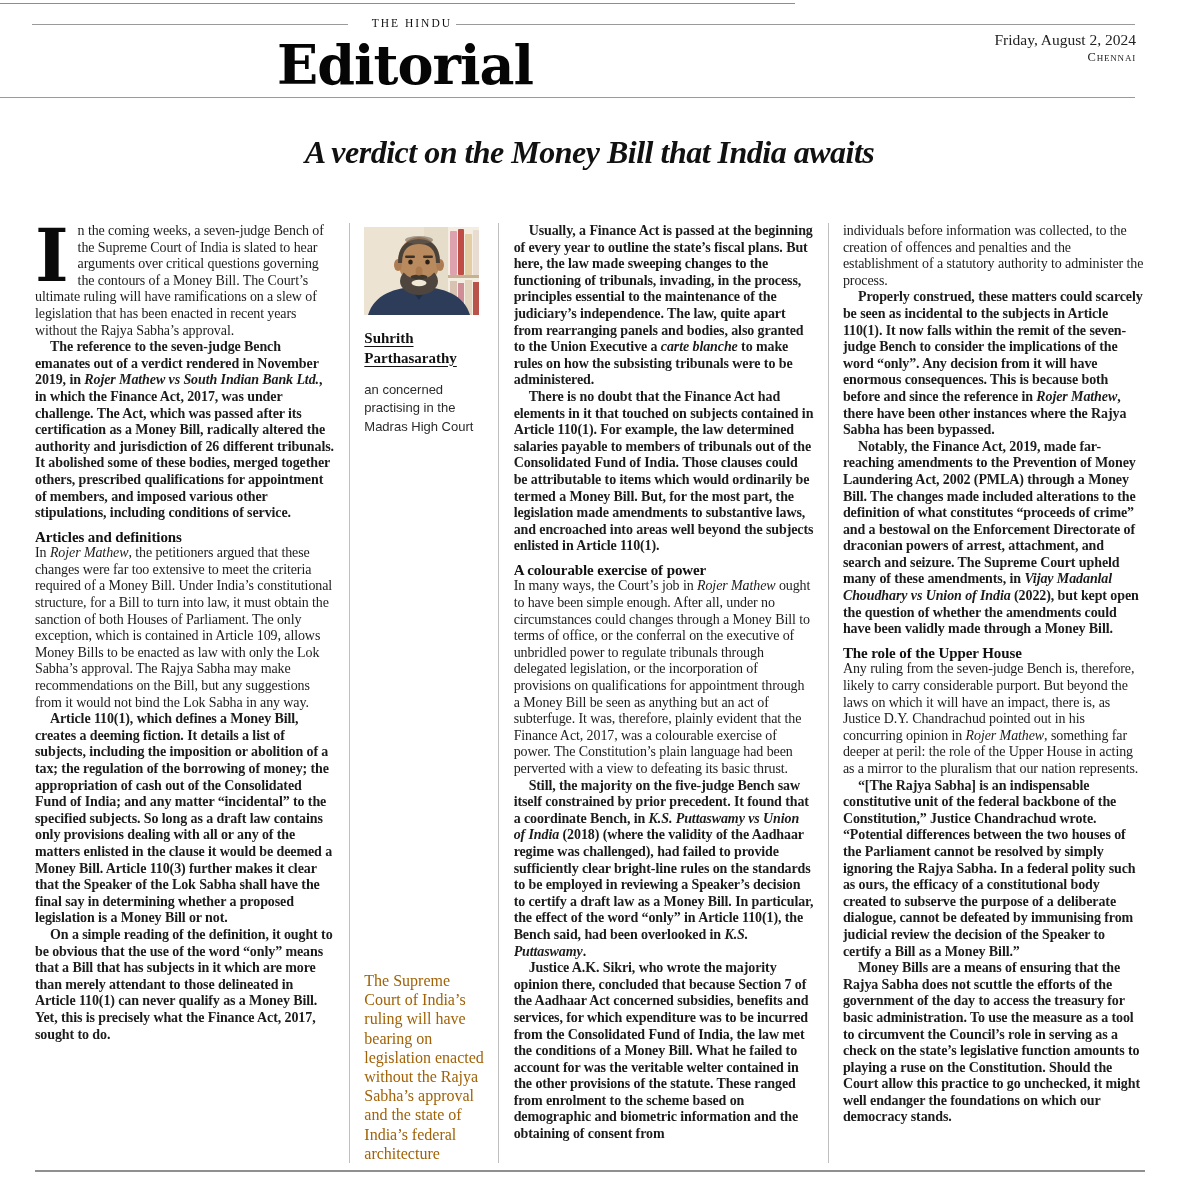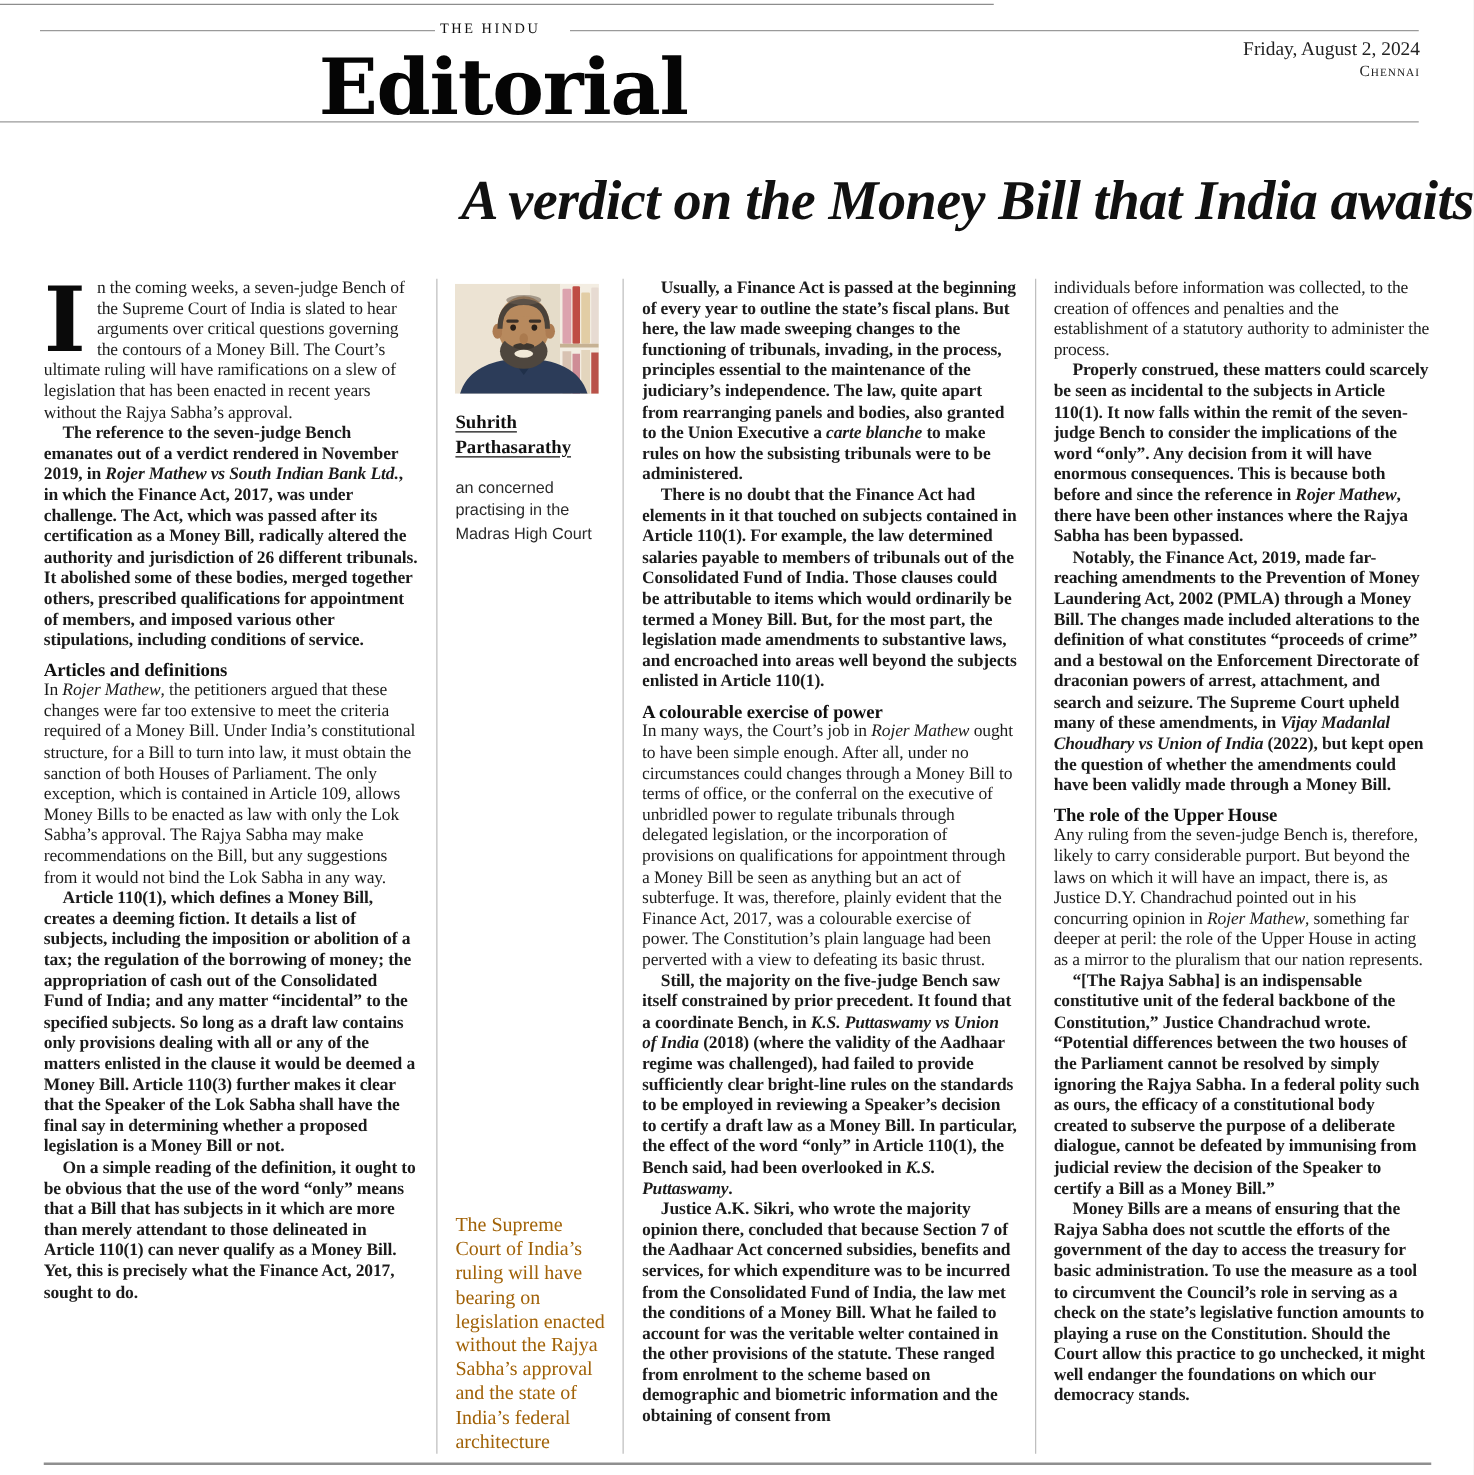--- a/index.html
+++ b/index.html
@@ -4,33 +4,33 @@
 <style>
   html,body { margin:0; padding:0; background:#e9e9e9; }
   .page { position:relative; width:1179px; height:1180px; margin:0 auto; background:#ffffff;
           font-family:"Liberation Serif", serif; color:#1c1c1c; overflow:hidden; }
 
   
   .top-edge { position:absolute; top:3px; left:0; width:795px; height:1px; background:#8d8d8d; }
   .mh-rule { position:absolute; top:24px; height:1px; background:#9a9a9a; }
   .mh-rule.left { left:32px; width:316px; }
   .mh-rule.right { left:456px; width:679px; }
-  .pub { position:absolute; top:17px; left:352px; width:100px; text-align:left;
+  .pub { position:absolute; top:17px; left:352px; width:100px; text-align:right;
          font-size:11.5px; letter-spacing:2px; color:#111; white-space:nowrap; }
-  .section-logo { position:absolute; top:33px; left:255px; width:300px; 
-                  font-family:"DejaVu Serif", serif; font-weight:bold; font-size:62px;
+  .section-logo { position:absolute; top:33px; left:255px; width:300px; text-align:center;
+                  font-family:"DejaVu Serif", serif; font-weight:bold; font-size:54px;
                   letter-spacing:-1px; color:#050505; }
   .dateline { position:absolute; top:31px; right:43px; text-align:right; color:#222; }
   .dateline .date { font-size:15.5px; }
   .dateline .city { font-size:12.5px; font-variant:small-caps; letter-spacing:.8px; margin-top:1px; }
   .head-rule { position:absolute; top:97px; left:0; width:1135px; height:1px; background:#9a9a9a; }
 
   
-  .headline { position:absolute; top:134px; left:0; width:1179px; margin:0; text-align:right;
-              font-style:italic; font-weight:600; font-size:45px; letter-spacing:-.5px; color:#111; }
+  .headline { position:absolute; top:134px; left:0; width:1179px; margin:0; text-align:center;
+              font-style:italic; font-weight:600; font-size:32px; letter-spacing:-.5px; color:#111; }
 
   
   .content { position:absolute; top:223px; left:35px; width:1110px; height:940px;
              display:flex; justify-content:space-between; }
   .vrule { width:1px; background:#bfbfbf; }
   .textcol { width:300px; font-size:14px; line-height:16.6px; letter-spacing:-.1px; overflow:hidden; }
   .textcol:last-child { width:302px; }
   .para { margin:0; }
   .para.indent { text-indent:15px;font-weight:bold; }
   .sec-head { margin:7px 0 0 0; font-size:15px; font-weight:bold; color:#111; }

